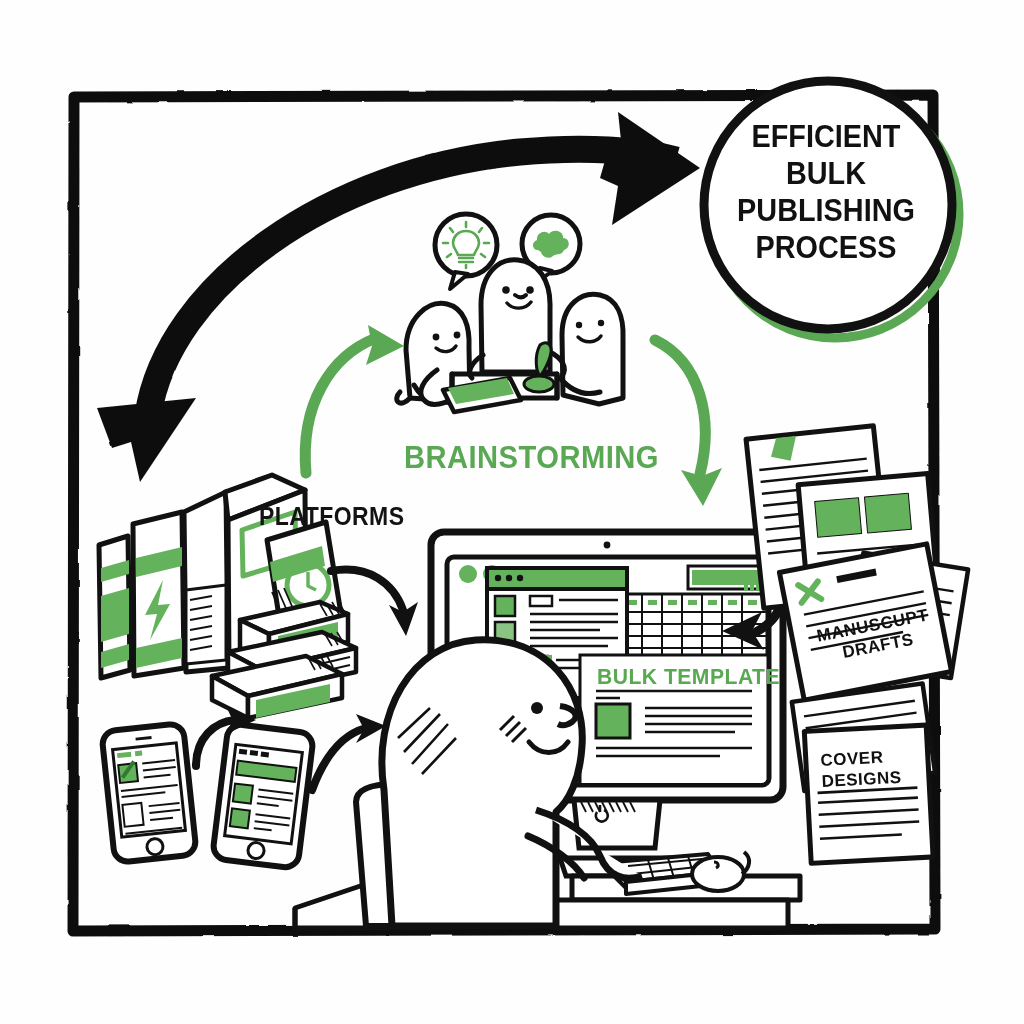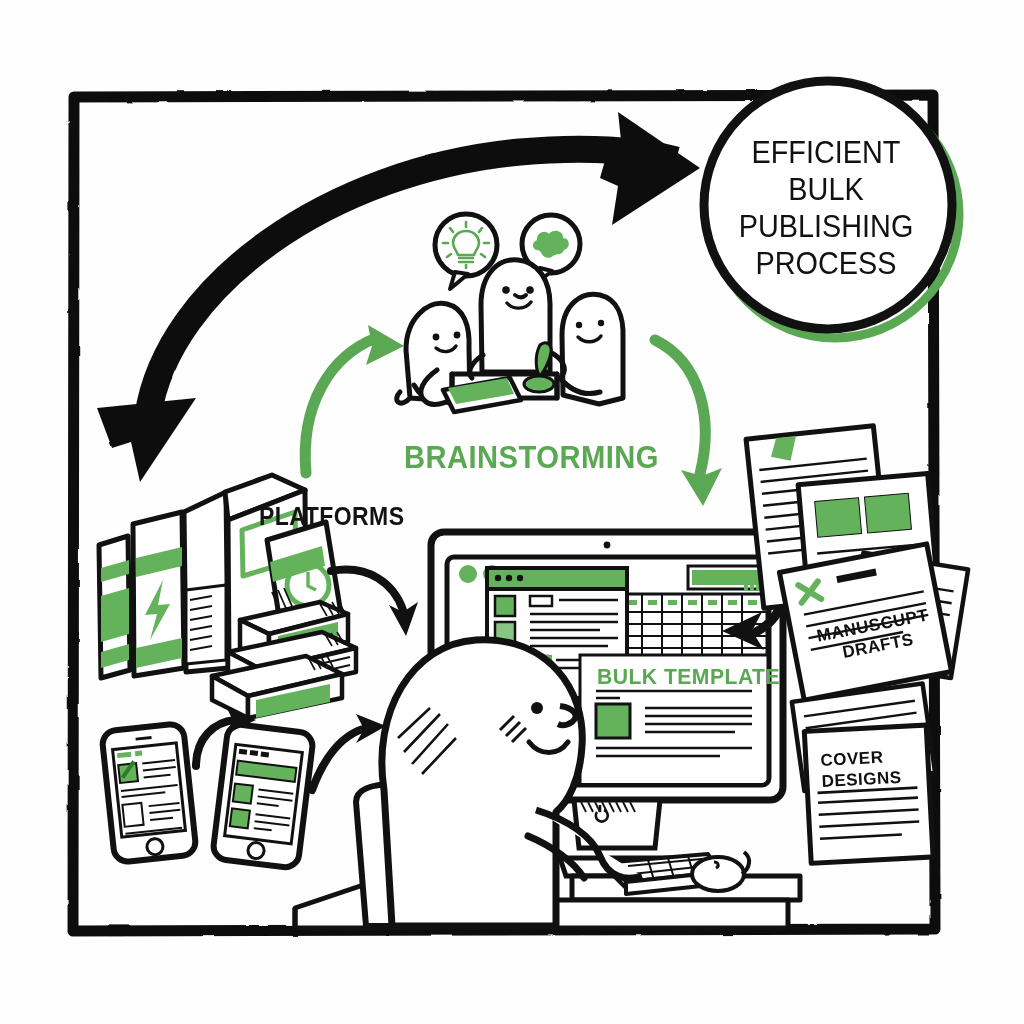--- a/index.html
+++ b/index.html
@@ -13,24 +13,24 @@
   .lbl{
     position:absolute;
     font-family:"Liberation Sans", sans-serif;
     font-weight:bold;
     letter-spacing:0.5px;
     white-space:nowrap;
     user-select:none;
   }
   #title-text{
     position:absolute;
-    left:700px;top:134px;width:252px;
+    left:700px;top:118px;width:252px;
     text-align:center;
     font-family:"Liberation Sans", sans-serif;
-    font-weight:normal;
+    font-weight:bold;
     font-size:31px;
     line-height:37px;
     color:#111111;
     letter-spacing:0px;
   }
   #title-text div{transform:scaleX(0.93);}
   #lbl-brainstorming{
     left:404px;top:440px;
     font-size:31px;color:#5aa853;
     transform:scaleX(0.94);

